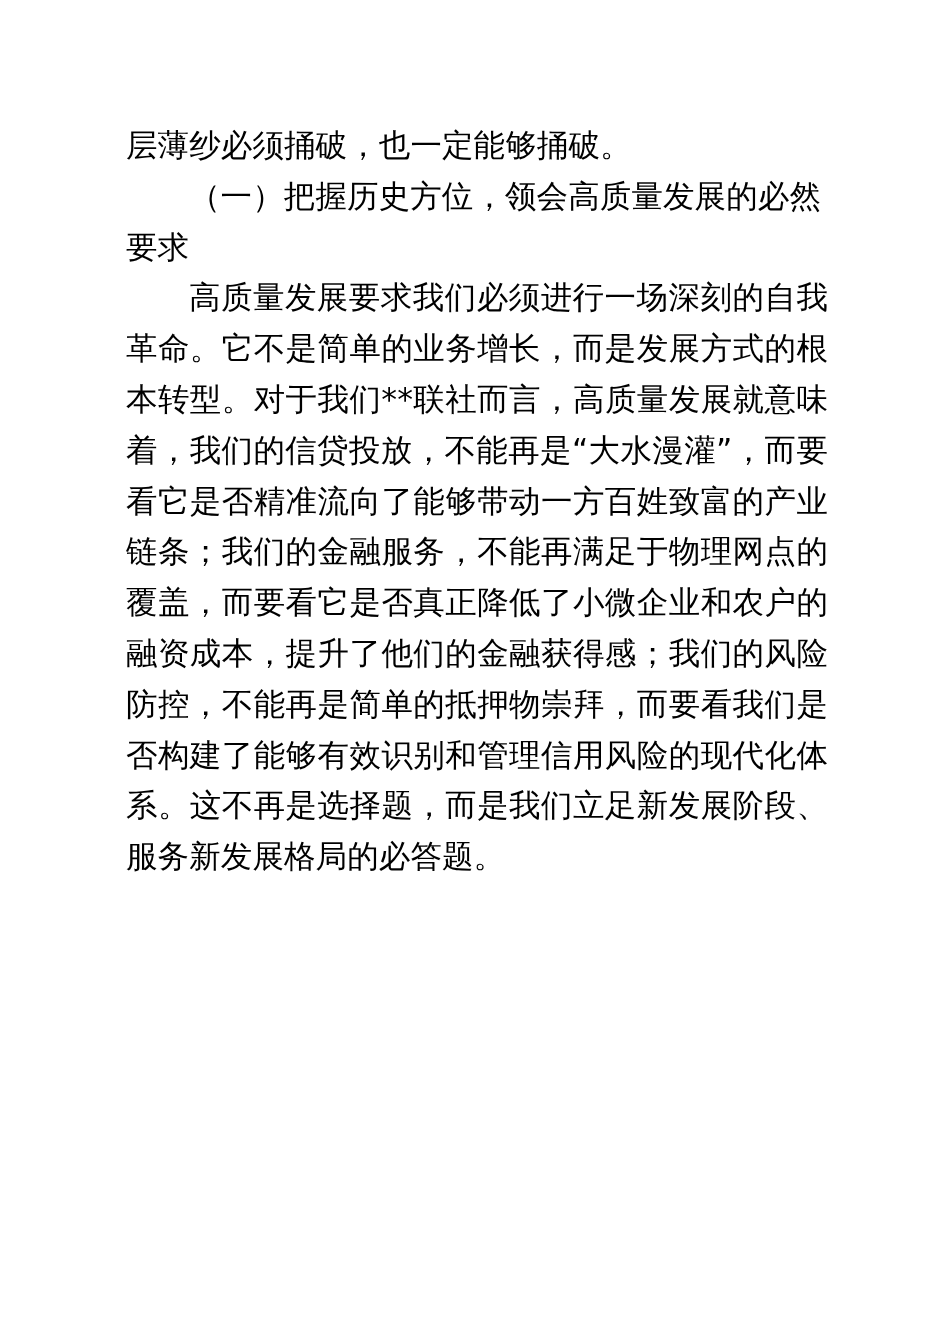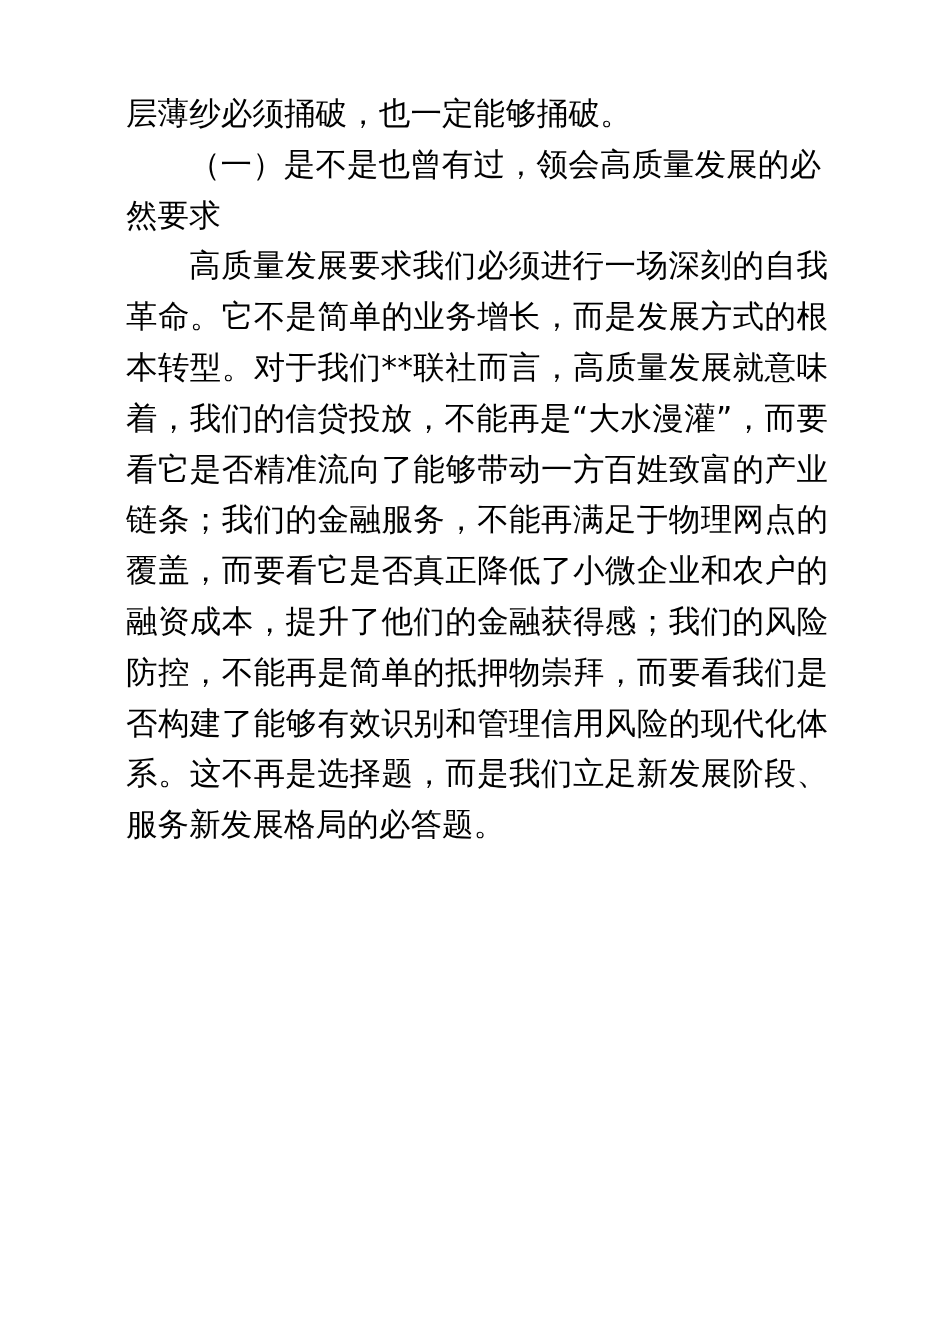--- a/index.html
+++ b/index.html
@@ -14,21 +14,21 @@
     font-family: "DejaVu Sans", "Liberation Sans", sans-serif;
     color: #000000;
     overflow: hidden;
   }
   .page {
     position: relative;
     width: 950px;
     height: 1344px;
     background: #ffffff;
     box-sizing: border-box;
-    padding: 88px 122px 0 126px;
+    padding: 120px 122px 0 126px;
   }
   .doc-body {
     width: 702px;
   }
   .para {
     margin: 0;
     font-size: 31.5px;
     line-height: 50.8px;
     text-align: justify;
     text-justify: inter-character;
@@ -48,19 +48,19 @@
   }
 </style>
 </head>
 <body>
 
 <div class="page">
   <div class="doc-body">
 
     <p class="para para-cont">层薄纱必须捅破，也一定能够捅破。</p>
 
-    <p class="para heading">（一）是不是也曾有过，领会高质量发展的必然要求</p>
+    <p class="para heading">（一）把握历史方位，领会高质量发展的必然要求</p>
 
 
     <p class="para para-indent">高质量发展要求我们必须进行一场深刻的自我革命。它不是简单的业务增长，而是发展方式的根本转型。对于我们**联社而言，高质量发展就意味着，我们的信贷投放，不能再是“大水漫灌”，而要看它是否精准流向了能够带动一方百姓致富的产业链条；我们的金融服务，不能再满足于物理网点的覆盖，而要看它是否真正降低了小微企业和农户的融资成本，提升了他们的金融获得感；我们的风险防控，不能再是简单的抵押物崇拜，而要看我们是否构建了能够有效识别和管理信用风险的现代化体系。这不再是选择题，而是我们立足新发展阶段、服务新发展格局的必答题。</p>
 
   </div>
 </div>
 
 </body></html>

